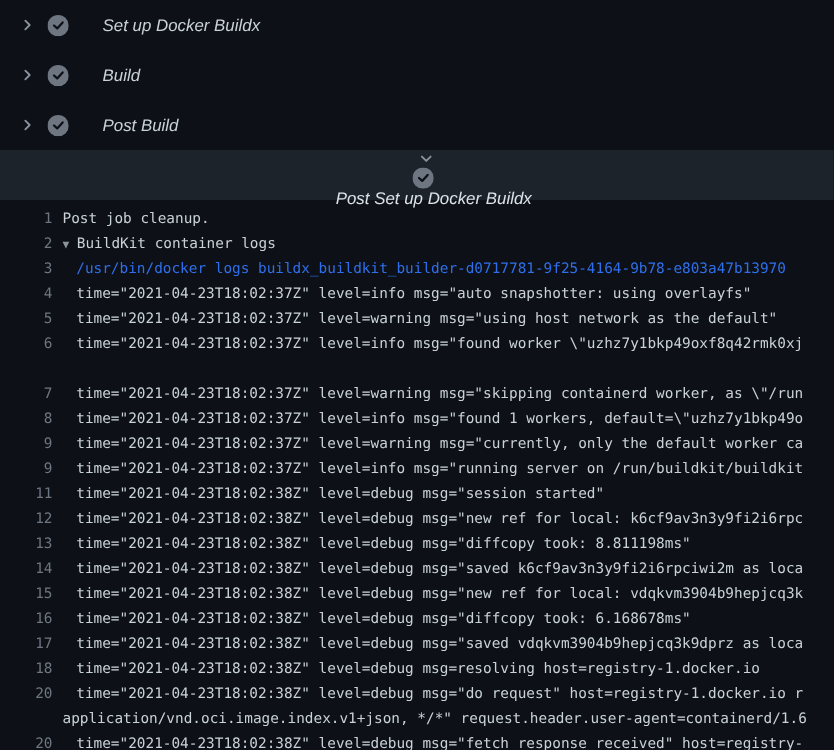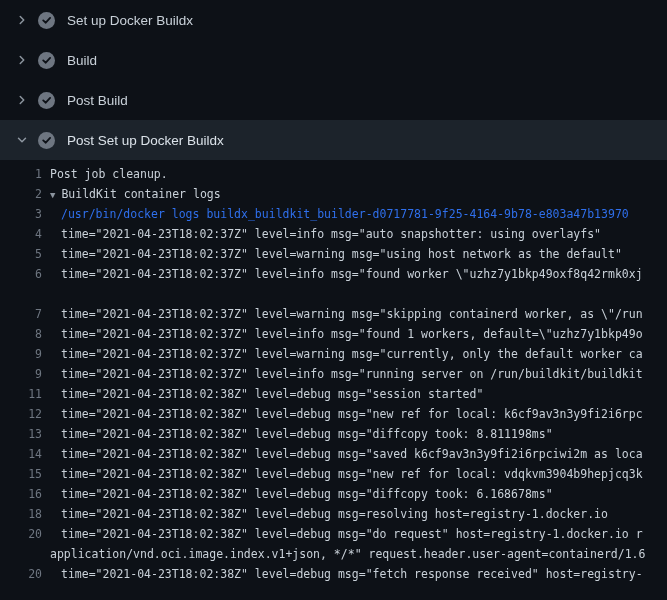--- a/index.html
+++ b/index.html
@@ -10,31 +10,31 @@
   }
   .app { width: 667px; height: 600px; overflow: hidden; position: relative; }
 
   
   .steps { }
   .step {
     height: 40px; display: flex; align-items: center;
     color: var(--step-label, #c9d1d9);
     font-size: 13.5px; cursor: pointer;
   }
-  .step.expanded { background: var(--selected-row, #1c232b); }
+  .step.expanded { background: var(--selected-row, #1c232b); flex-direction: column; }
   .step.expanded .slabel { color: var(--selected-label, #dbe2e9); }
   .chev {
     margin-left: 15px; flex: none; color: var(--icon-gray, #8b949e);
     transition: none;
   }
   .step.expanded .chev { transform: rotate(90deg); }
   .check { margin-left: 9px; flex: none; }
   .check circle { fill: var(--check-circle, #6e7681); }
   .check .tick { stroke: var(--background, #0d1117); }
-  .slabel { margin-left: 12px; white-space: nowrap; }
+  .slabel { margin-left: 27px; white-space: nowrap; font-style: italic; }
 
   
   .loglines {
     padding-top: 4px;
     font-family: "DejaVu Sans Mono", monospace;
     font-size: 11.5px; line-height: 20px;
     color: var(--log-text, #c9d1d9);
   }
   .logrow { display: flex; height: 20px; white-space: pre; }
   .num {
@@ -173,20 +173,24 @@
   <div class="logrow indent">
     <span class="num">15</span>
     <span class="content">time="2021-04-23T18:02:38Z" level=debug msg="new ref for local: vdqkvm3904b9hepjcq3k</span>
   </div>
 
   <div class="logrow indent">
     <span class="num">16</span>
     <span class="content">time="2021-04-23T18:02:38Z" level=debug msg="diffcopy took: 6.168678ms"</span>
   </div>
 
+  <div class="logrow indent">
+    <span class="num">17</span>
+    <span class="content">time="2021-04-23T18:02:38Z" level=debug msg="saved vdqkvm3904b9hepjcq3k9dprz as loca</span>
+  </div>
 
   <div class="logrow indent">
     <span class="num">18</span>
     <span class="content">time="2021-04-23T18:02:38Z" level=debug msg=resolving host=registry-1.docker.io</span>
   </div>
 
   <div class="logrow indent">
     <span class="num">20</span>
     <span class="content">time="2021-04-23T18:02:38Z" level=debug msg="do request" host=registry-1.docker.io r</span>
   </div>

